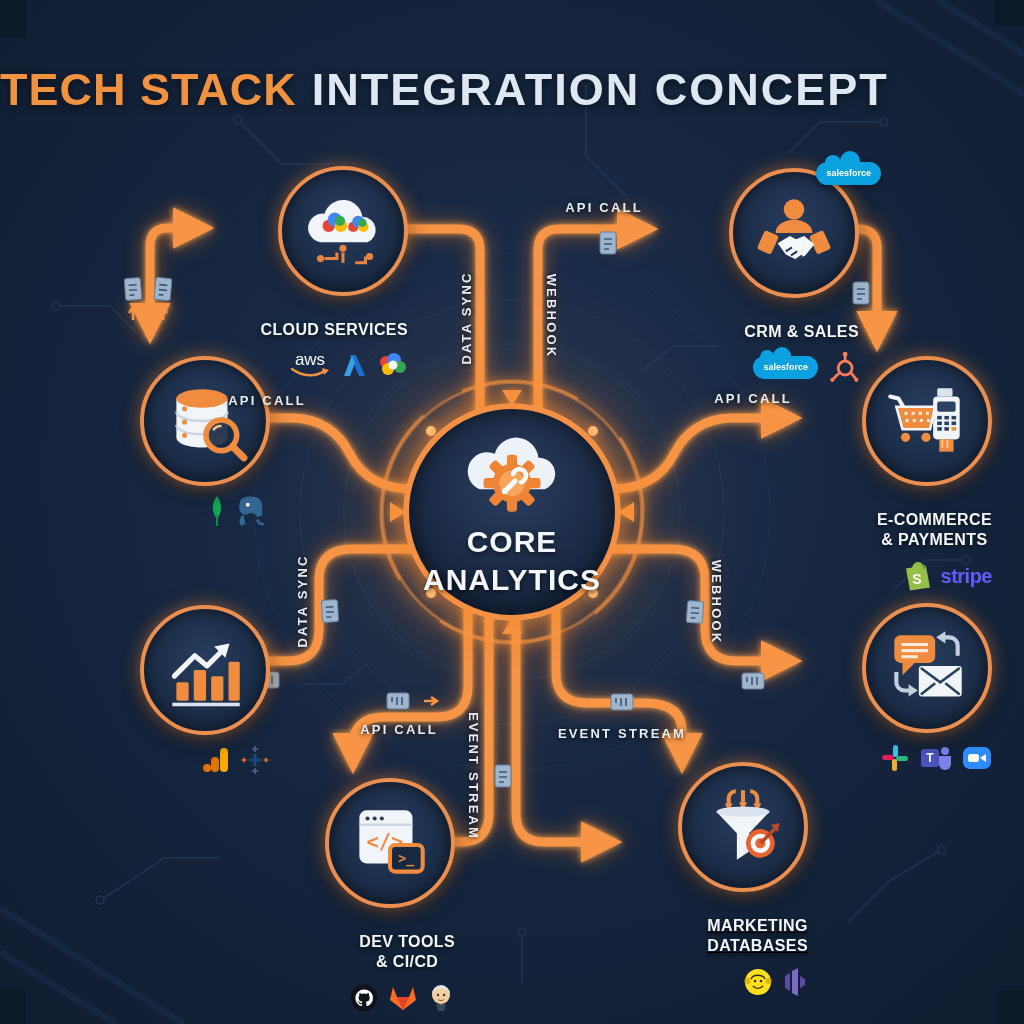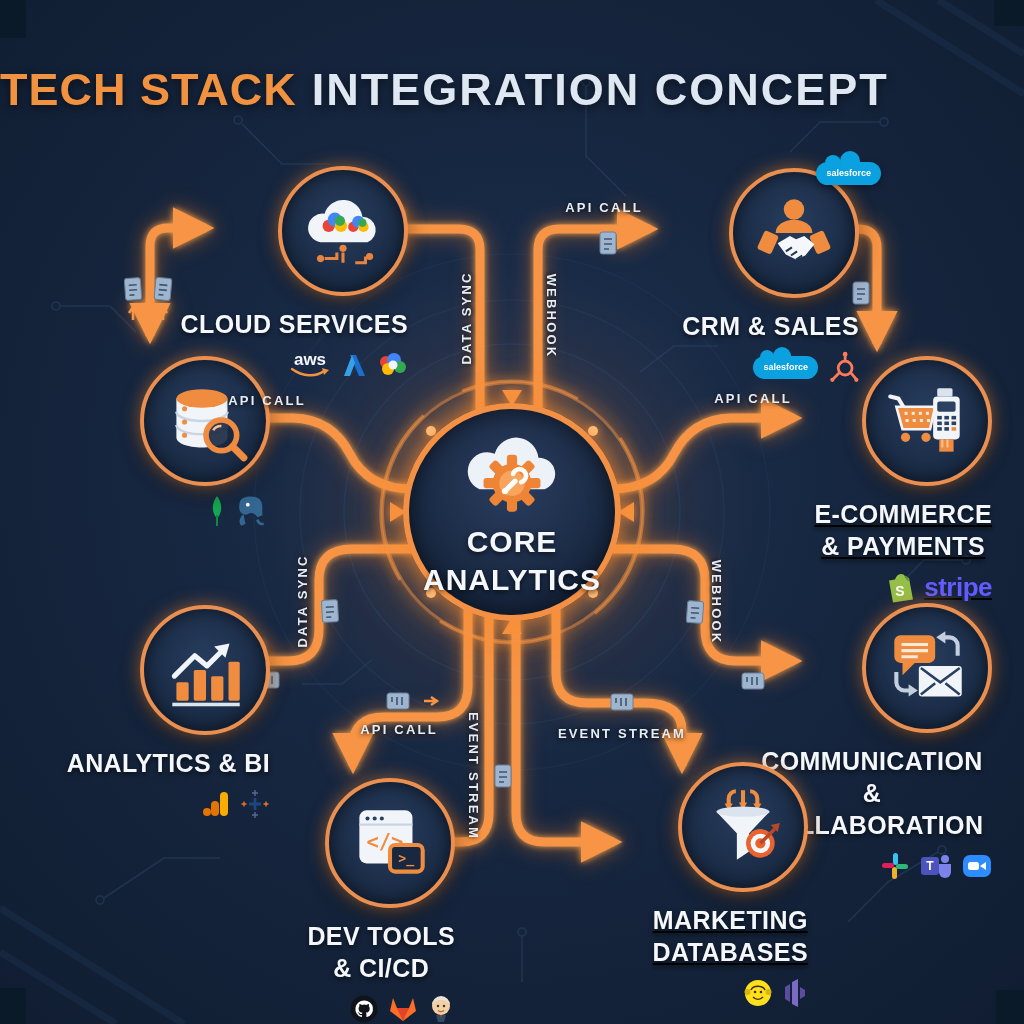--- a/index.html
+++ b/index.html
@@ -16,21 +16,21 @@
     font-size:45px;font-weight:800;letter-spacing:1px;text-shadow:0 3px 8px rgba(0,0,0,.55);}
   .title .accent{color:#f0923f;margin-right:15px;}
   .title .rest{color:#dfe8f2;letter-spacing:2px;}
   
   .node{position:absolute;width:240px;display:flex;flex-direction:column;align-items:flex-end;}
   .circ{position:relative;width:130px;height:130px;border-radius:50%;flex:0 0 auto;
     background:radial-gradient(circle at 50% 40%, #273c5d, #182942 74%);
     border:4px solid #ea8f4f;
     box-shadow:0 0 18px rgba(243,140,58,.55), 0 8px 20px rgba(0,0,0,.45), inset 0 0 16px rgba(0,0,0,.55);
     display:flex;align-items:center;justify-content:center;}
-  .nlabel{margin-top:12px;text-align:center;font-size:25px;font-weight:800;color:#f4f7fb;
+  .nlabel{margin-top:24px;text-align:center;font-size:16px;font-weight:800;color:#f4f7fb;
     line-height:1.28;letter-spacing:.4px;text-shadow:0 2px 5px rgba(0,0,0,.65);}
   .logos{display:flex;align-items:center;justify-content:center;gap:9px;margin-top:8px;min-height:34px;}
   
   .core-outer{position:absolute;left:381px;top:381px;width:262px;height:262px;border-radius:50%;
     border:3px solid rgba(247,150,70,.5);box-shadow:0 0 22px rgba(248,140,48,.35);}
   .core{position:absolute;left:403px;top:403px;width:218px;height:218px;border-radius:50%;
     background:radial-gradient(circle at 50% 36%, #2b3e60, #16253d 72%);
     border:6px solid #f49043;
     box-shadow:0 0 30px rgba(248,140,48,.85), 0 0 70px rgba(248,140,48,.35), inset 0 0 22px rgba(0,0,0,.6);
     display:flex;flex-direction:column;align-items:center;justify-content:center;}
@@ -43,27 +43,27 @@
   .conn.vdn{transform:translate(-50%,-50%) rotate(90deg);}
   
   .badge{position:absolute;top:-10px;right:-26px;background:#0ba0e0;color:#fff;
     border-radius:14px;padding:6px 10px 7px;font-size:9px;font-weight:700;z-index:3;
     box-shadow:0 2px 6px rgba(0,0,0,.4);}
   .badge::before{content:"";position:absolute;top:-7px;left:9px;width:16px;height:16px;background:#0ba0e0;border-radius:50%;}
   .badge::after{content:"";position:absolute;top:-11px;left:24px;width:20px;height:20px;background:#0ba0e0;border-radius:50%;}
   .badge i{position:relative;z-index:1;font-style:normal;}
   
   .aws{display:flex;flex-direction:column;align-items:center;}
-  .aws b{color:#f4f7fb;font-size:17px;line-height:14px;font-weight:700;}
+  .aws b{color:#f4f7fb;font-size:17px;line-height:14px;font-weight:400;}
   .sf{position:relative;background:#0ba0e0;color:#fff;border-radius:14px;padding:6px 10px 7px;
     font-size:9px;font-weight:700;}
   .sf::before{content:"";position:absolute;top:-6px;left:7px;width:14px;height:14px;background:#0ba0e0;border-radius:50%;}
   .sf::after{content:"";position:absolute;top:-9px;left:20px;width:18px;height:18px;background:#0ba0e0;border-radius:50%;}
   .sf i{position:relative;z-index:1;font-style:normal;}
-  .stripe-mark{color:#635BFF;font-size:26px;font-weight:800;line-height:1;letter-spacing:-.5px;}
+  .stripe-mark{color:#635BFF;font-size:20px;font-weight:800;line-height:1;letter-spacing:-.5px;}
 </style>
 </head>
 <body>
 
 <div id="canvas">
 
   <svg class="layer" width="1024" height="1024">
     <g stroke="#2b4568" fill="none" stroke-width="1.6">
       <circle cx="512" cy="512" r="168" opacity=".45"></circle>
       <circle cx="512" cy="512" r="212" opacity=".32"></circle>
@@ -298,21 +298,21 @@
         </svg>
       <svg width="36" height="34" viewBox="0 0 34 32">
         <path d="M6 6c3-5 16-5 19 0 3 4 1 9 2 14l-5 2c-2-4-6-5-9-3C6 21 3 14 6 6z" fill="#336791"></path>
         <path d="M9 19c-4 3-5 8-2 11l4-2c-1-2-1-5-2-9z" fill="#336791"></path>
         <circle cx="13" cy="10" r="1.8" fill="#fff"></circle>
         <path d="M22 24c1 3 3 5 6 4" stroke="#336791" stroke-width="2.5" fill="none"></path>
         </svg>
     </div>
   </div>
 
-  <div class="node" style="left:752px;top:356px;text-decoration:underline;">
+  <div class="node" style="left:752px;top:356px;">
     <div class="circ">
       <svg width="94" height="94" viewBox="0 0 92 92">
         <path d="M10 22l8 2 6 10" stroke="#f1f5fa" stroke-width="4" fill="none" stroke-linecap="round"></path>
         <path d="M16 32h38l-5 22H22z" fill="#ef8c3f" stroke="#f1f5fa" stroke-width="2.5"></path>
         <g fill="#f8e9d8">
             <rect x="24" y="37" width="3" height="3"></rect>
             <rect x="31" y="37" width="3" height="3"></rect>
             <rect x="38" y="37" width="3" height="3"></rect>
             <rect x="45" y="37" width="3" height="3"></rect>
             <rect x="25" y="44" width="3" height="3"></rect>
@@ -361,24 +361,20 @@
             <rect x="18" y="58" width="12" height="18" rx="1.5"></rect>
             <rect x="35" y="46" width="12" height="30" rx="1.5"></rect>
             <rect x="52" y="52" width="12" height="24" rx="1.5"></rect>
             <rect x="69" y="38" width="11" height="38" rx="1.5"></rect>
           </g>
         <rect x="14" y="78" width="66" height="3.5" fill="#dbe4ee"></rect>
         <path d="M16 52L36 32l12 10 17-17" stroke="#f1f5fa" stroke-width="5" fill="none" stroke-linecap="round" stroke-linejoin="round"></path>
         <path d="M70 20L55 23l11 11z" fill="#f1f5fa"></path>
       </svg>
     </div>
-    <div class="nlabel">
-      <div>ANALYTICS &amp; BI</div>
-        <div></div>
-    </div>
     <div class="logos">
       <svg width="30" height="30" viewBox="0 0 30 30">
         <rect x="19" y="3" width="8" height="24" rx="4" fill="#F9AB00"></rect>
           <rect x="10" y="12" width="8" height="15" rx="4" fill="#E37400"></rect>
           <circle cx="6" cy="23" r="4" fill="#E37400"></circle>
         </svg>
       <svg width="30" height="30" viewBox="0 0 30 30">
         <path d="M13.6 9h2.8v12h-2.8z M9 13.6h12v2.8H9z" fill="#1F457E"></path>
         <path d="M14.3 1h1.4v6h-1.4z M12 3.3h6v1.4h-6z" fill="#5C6692"></path>
         <path d="M14.3 23h1.4v6h-1.4z M12 25.3h6v1.4h-6z" fill="#5C6692"></path>
@@ -394,24 +390,20 @@
         <rect x="14" y="14" width="40" height="27" rx="6" fill="#ef8c3f"></rect>
         <path d="M22 41v12l12-12z" fill="#ef8c3f"></path>
         <path d="M21 23h26M21 29h26M21 35h16" stroke="#f8ead9" stroke-width="3"></path>
         <path d="M76 34V24a8 8 0 0 0-8-8h-6" stroke="#c3cfdd" stroke-width="4" fill="none"></path>
           <path d="M64 10l-9 6 9 6z" fill="#c3cfdd"></path>
         <path d="M16 50v10a8 8 0 0 0 8 8h6" stroke="#c3cfdd" stroke-width="4" fill="none"></path>
           <path d="M28 62l9 6-9 6z" fill="#c3cfdd"></path>
         <rect x="38" y="44" width="42" height="30" rx="3" fill="#f1f5fa"></rect>
         <path d="M40 46l19 14 19-14M40 72l14-11M78 72L64 61" stroke="#28405f" stroke-width="2.5" fill="none"></path>
       </svg>
-    </div>
-    <div class="nlabel">
-      <div>COMMUNICATION</div>
-        <div>&amp; COLLABORATION</div>
     </div>
     <div class="logos">
       <svg width="30" height="30" viewBox="0 0 30 30">
         <rect x="13" y="2" width="5" height="12" rx="2.5" fill="#36C5F0"></rect>
           <rect x="16" y="13" width="12" height="5" rx="2.5" fill="#2EB67D"></rect>
         <rect x="12" y="16" width="5" height="12" rx="2.5" fill="#ECB22E"></rect>
           <rect x="2" y="12" width="12" height="5" rx="2.5" fill="#E01E5A"></rect>
         </svg>
       <svg width="34" height="30" viewBox="0 0 34 30">
         <circle cx="26" cy="8" r="4" fill="#7B83EB"></circle>

